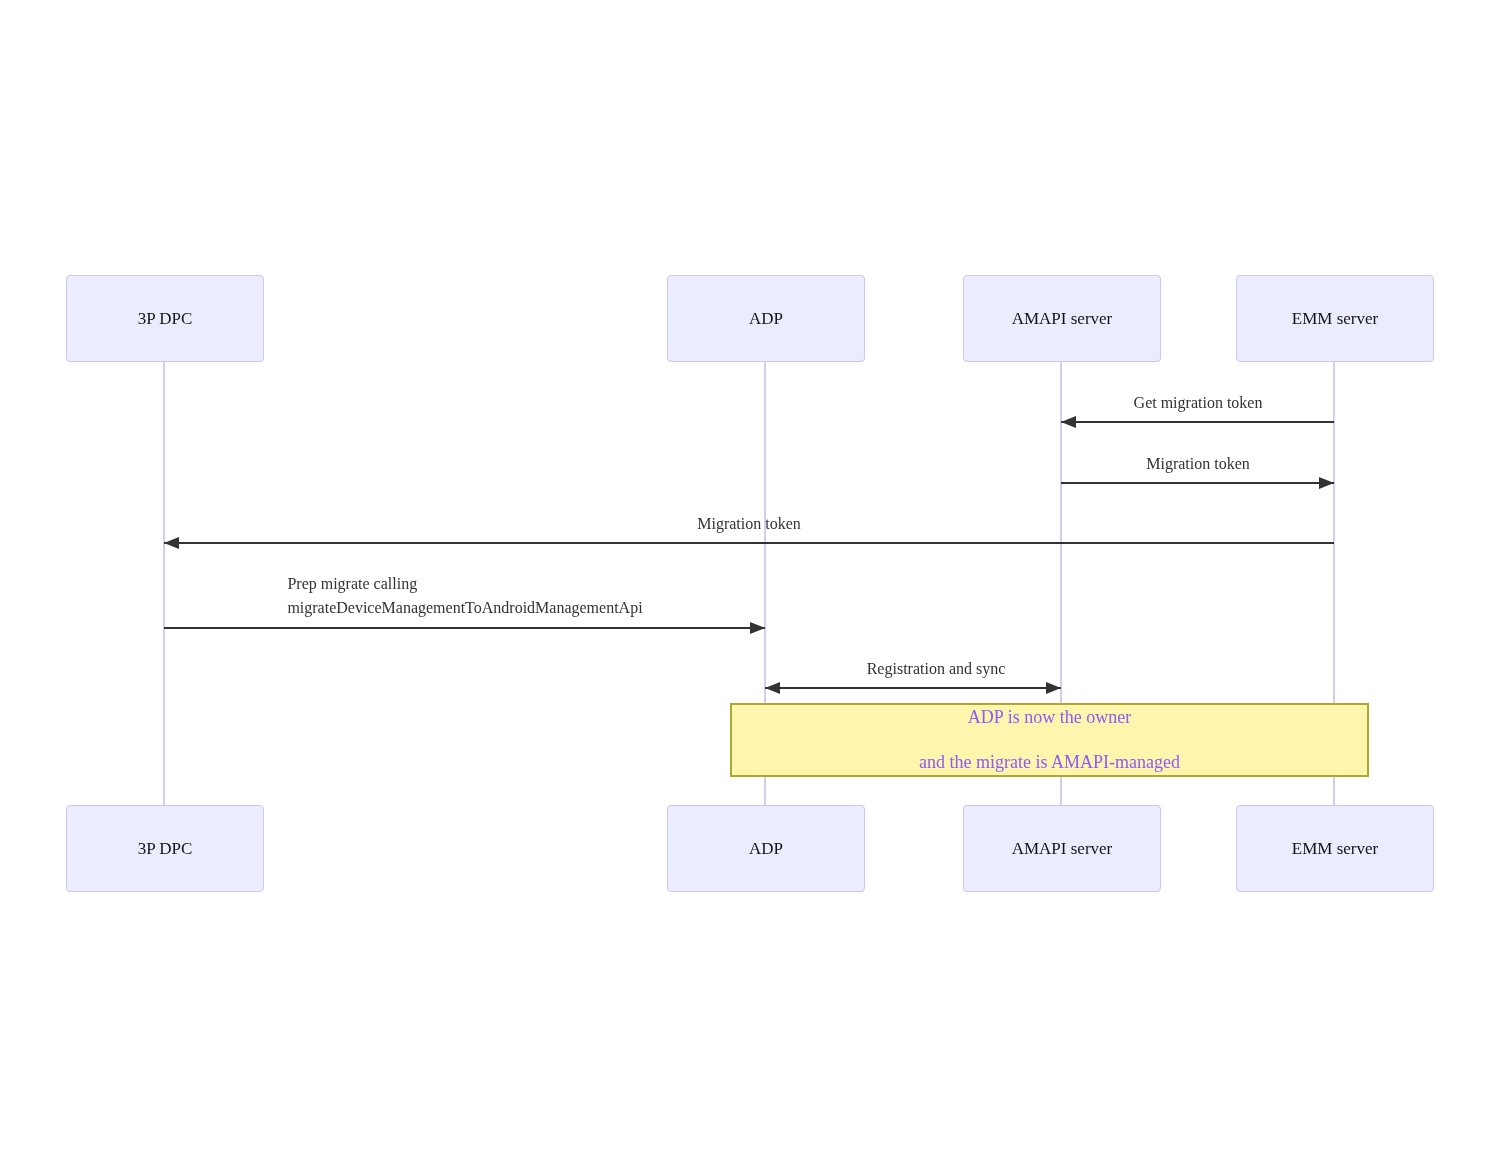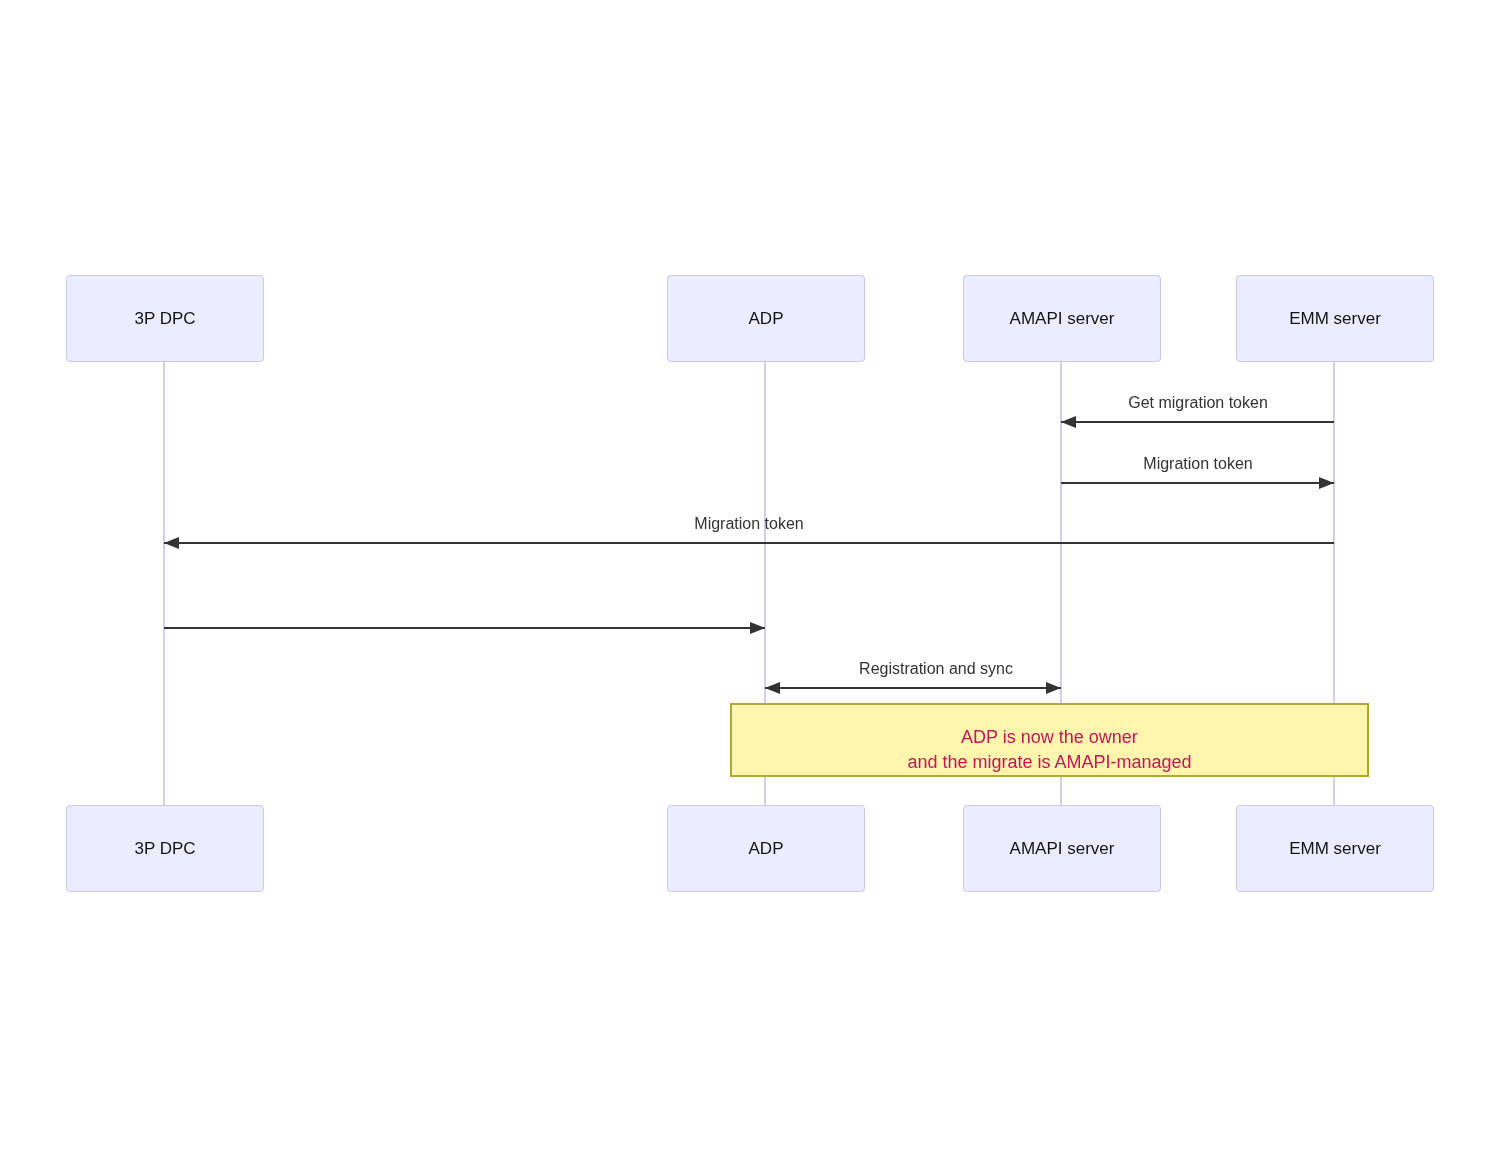--- a/index.html
+++ b/index.html
@@ -1,19 +1,19 @@
 <!DOCTYPE html>
 <html><head>
 <meta charset="utf-8">
 <title>Sequence Diagram</title>
 <style>
   html,body{margin:0;padding:0;background:#ffffff;}
   .canvas{
     position:relative;width:1500px;height:1077px;background:#ffffff;overflow:hidden;
-    font-family:Liberation Sans, sans-serif;
+    font-family:Liberation Serif, serif;
   }
   .lifeline{
     position:absolute;width:2px;top:360px;height:446px;background:#d5cdeb;z-index:1;
   }
   .actor{
     position:absolute;width:196px;height:85px;background:#ececff;
     border:1px solid #ccc6f0;border-radius:4px;z-index:2;
     display:flex;align-items:center;justify-content:center;
     font-size:17px;color:#141414;
   }
@@ -26,22 +26,22 @@
   }
   .head{
     position:absolute;width:0;height:0;top:50%;transform:translateY(-50%);
     border-top:6px solid transparent;border-bottom:6px solid transparent;
   }
   .head-left{left:0;border-right:15px solid #333333;}
   .head-right{right:0;border-left:15px solid #333333;}
   .note{
     position:absolute;left:730px;top:703px;width:639px;height:74px;
     background:#fff5ad;border:2px solid #aaaa33;z-index:2;box-sizing:border-box;
-    display:flex;flex-direction:column;align-items:center;justify-content:flex-end;
-    font-size:18px;color:#be185d;line-height:25px;text-align:center;
+    display:flex;flex-direction:column;align-items:center;justify-content:space-between;
+    font-size:18px;color:#8b5cf6;line-height:25px;text-align:center;
   }
 </style>
 </head>
 <body>
 
 <div class="canvas">
 
   <div class="lifeline" style="left:163px"></div>
   <div class="lifeline" style="left:764px"></div>
   <div class="lifeline" style="left:1060px"></div>
@@ -68,20 +68,24 @@
   <div class="msg-label" style="left:1198px;top:452px">Migration token</div>
   <div class="msg-line" style="left:1061px;top:482px;width:273px">
     <span class="head head-right"></span>
   </div>
 
   <div class="msg-label" style="left:749px;top:512px">Migration token</div>
   <div class="msg-line" style="left:164px;top:542px;width:1170px">
     <span class="head head-left"></span>
   </div>
 
+  <div class="msg-label" style="left:465px;top:572px">
+    <span style="display:block">Prep migrate calling</span>
+    <span style="display:block">migrateDeviceManagementToAndroidManagementApi</span>
+  </div>
   <div class="msg-line" style="left:164px;top:627px;width:601px">
     <span class="head head-right"></span>
   </div>
 
   <div class="msg-label" style="left:936px;top:657px">Registration and sync</div>
   <div class="msg-line" style="left:765px;top:687px;width:296px">
     <span class="head head-left"></span>
     <span class="head head-right"></span>
   </div>
 

